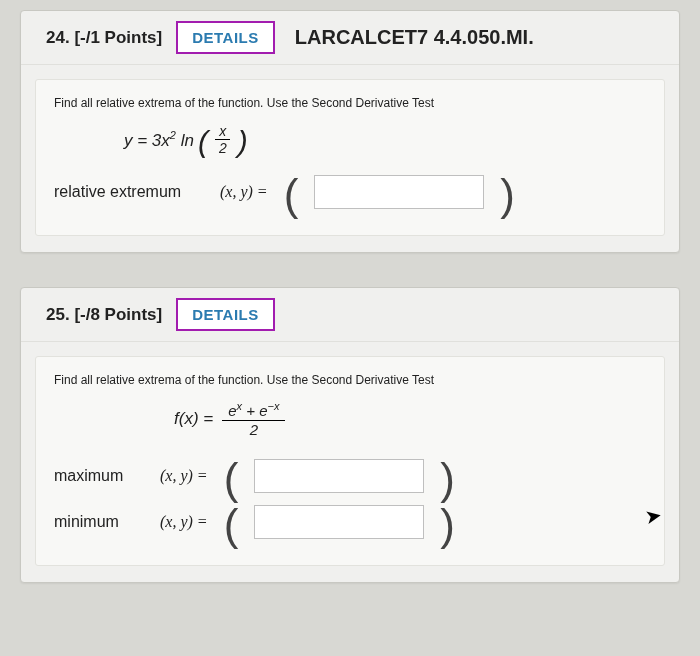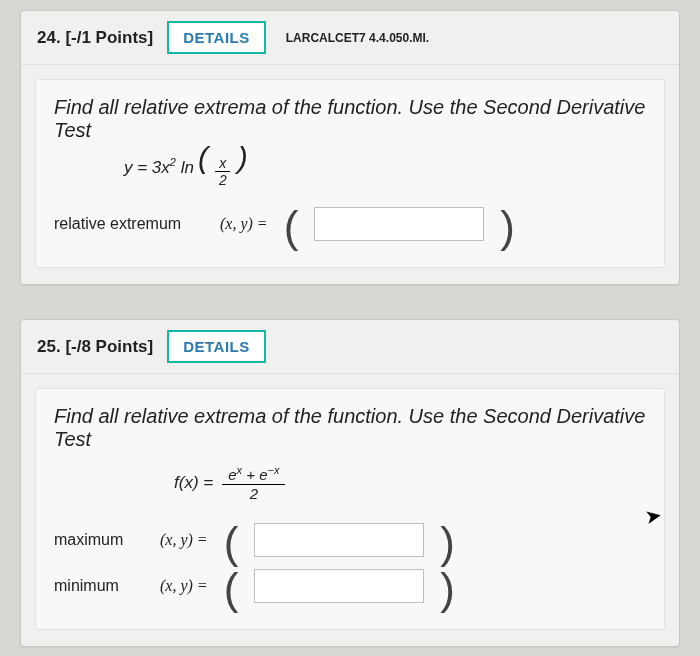--- a/index.html
+++ b/index.html
@@ -24,58 +24,58 @@
     display: flex;
     align-items: center;
     padding: 10px 16px 10px 16px;
     gap: 14px;
     border-bottom: 1px solid #e0e0dc;
   }
   .q-num {
     font-weight: bold;
     font-size: 17px;
     color: #222;
+    margin-left: 9px;
   }
   .details-btn {
-    border: 2px solid #14b8a6;
+    border: 2px solid #a21caf;
     color: #2b7bb0;
     background: #fff;
     padding: 6px 14px;
     font-size: 15px;
     letter-spacing: 0.5px;
     font-weight: 600;
     cursor: pointer;
     font-family: inherit;
   }
   .q-ref {
     font-weight: bold;
-    font-size: 12px;
+    font-size: 20px;
     color: #222;
     margin-left: 6px;
   }
   .q-body {
     background: #f8f8f6;
     border: 1px solid #e2e2dd;
     border-radius: 3px;
     margin: 14px 14px 16px 14px;
     padding: 16px 18px 20px 18px;
     font-size: 16px;
     color: #222;
   }
   .prompt {
     margin-bottom: 14px;
-    font-size: 20px;
-    font-style: italic;
+    font-size: 12px;
   }
   .formula {
     margin: 6px 0 20px 70px;
     font-style: italic;
     font-size: 17px;
     display: flex;
-    align-items: flex-start;
+    align-items: center;
     gap: 4px;
   }
   .frac {
     display: inline-flex;
     flex-direction: column;
     align-items: center;
     font-style: italic;
     line-height: 1;
     vertical-align: middle;
     margin: 0 3px;

